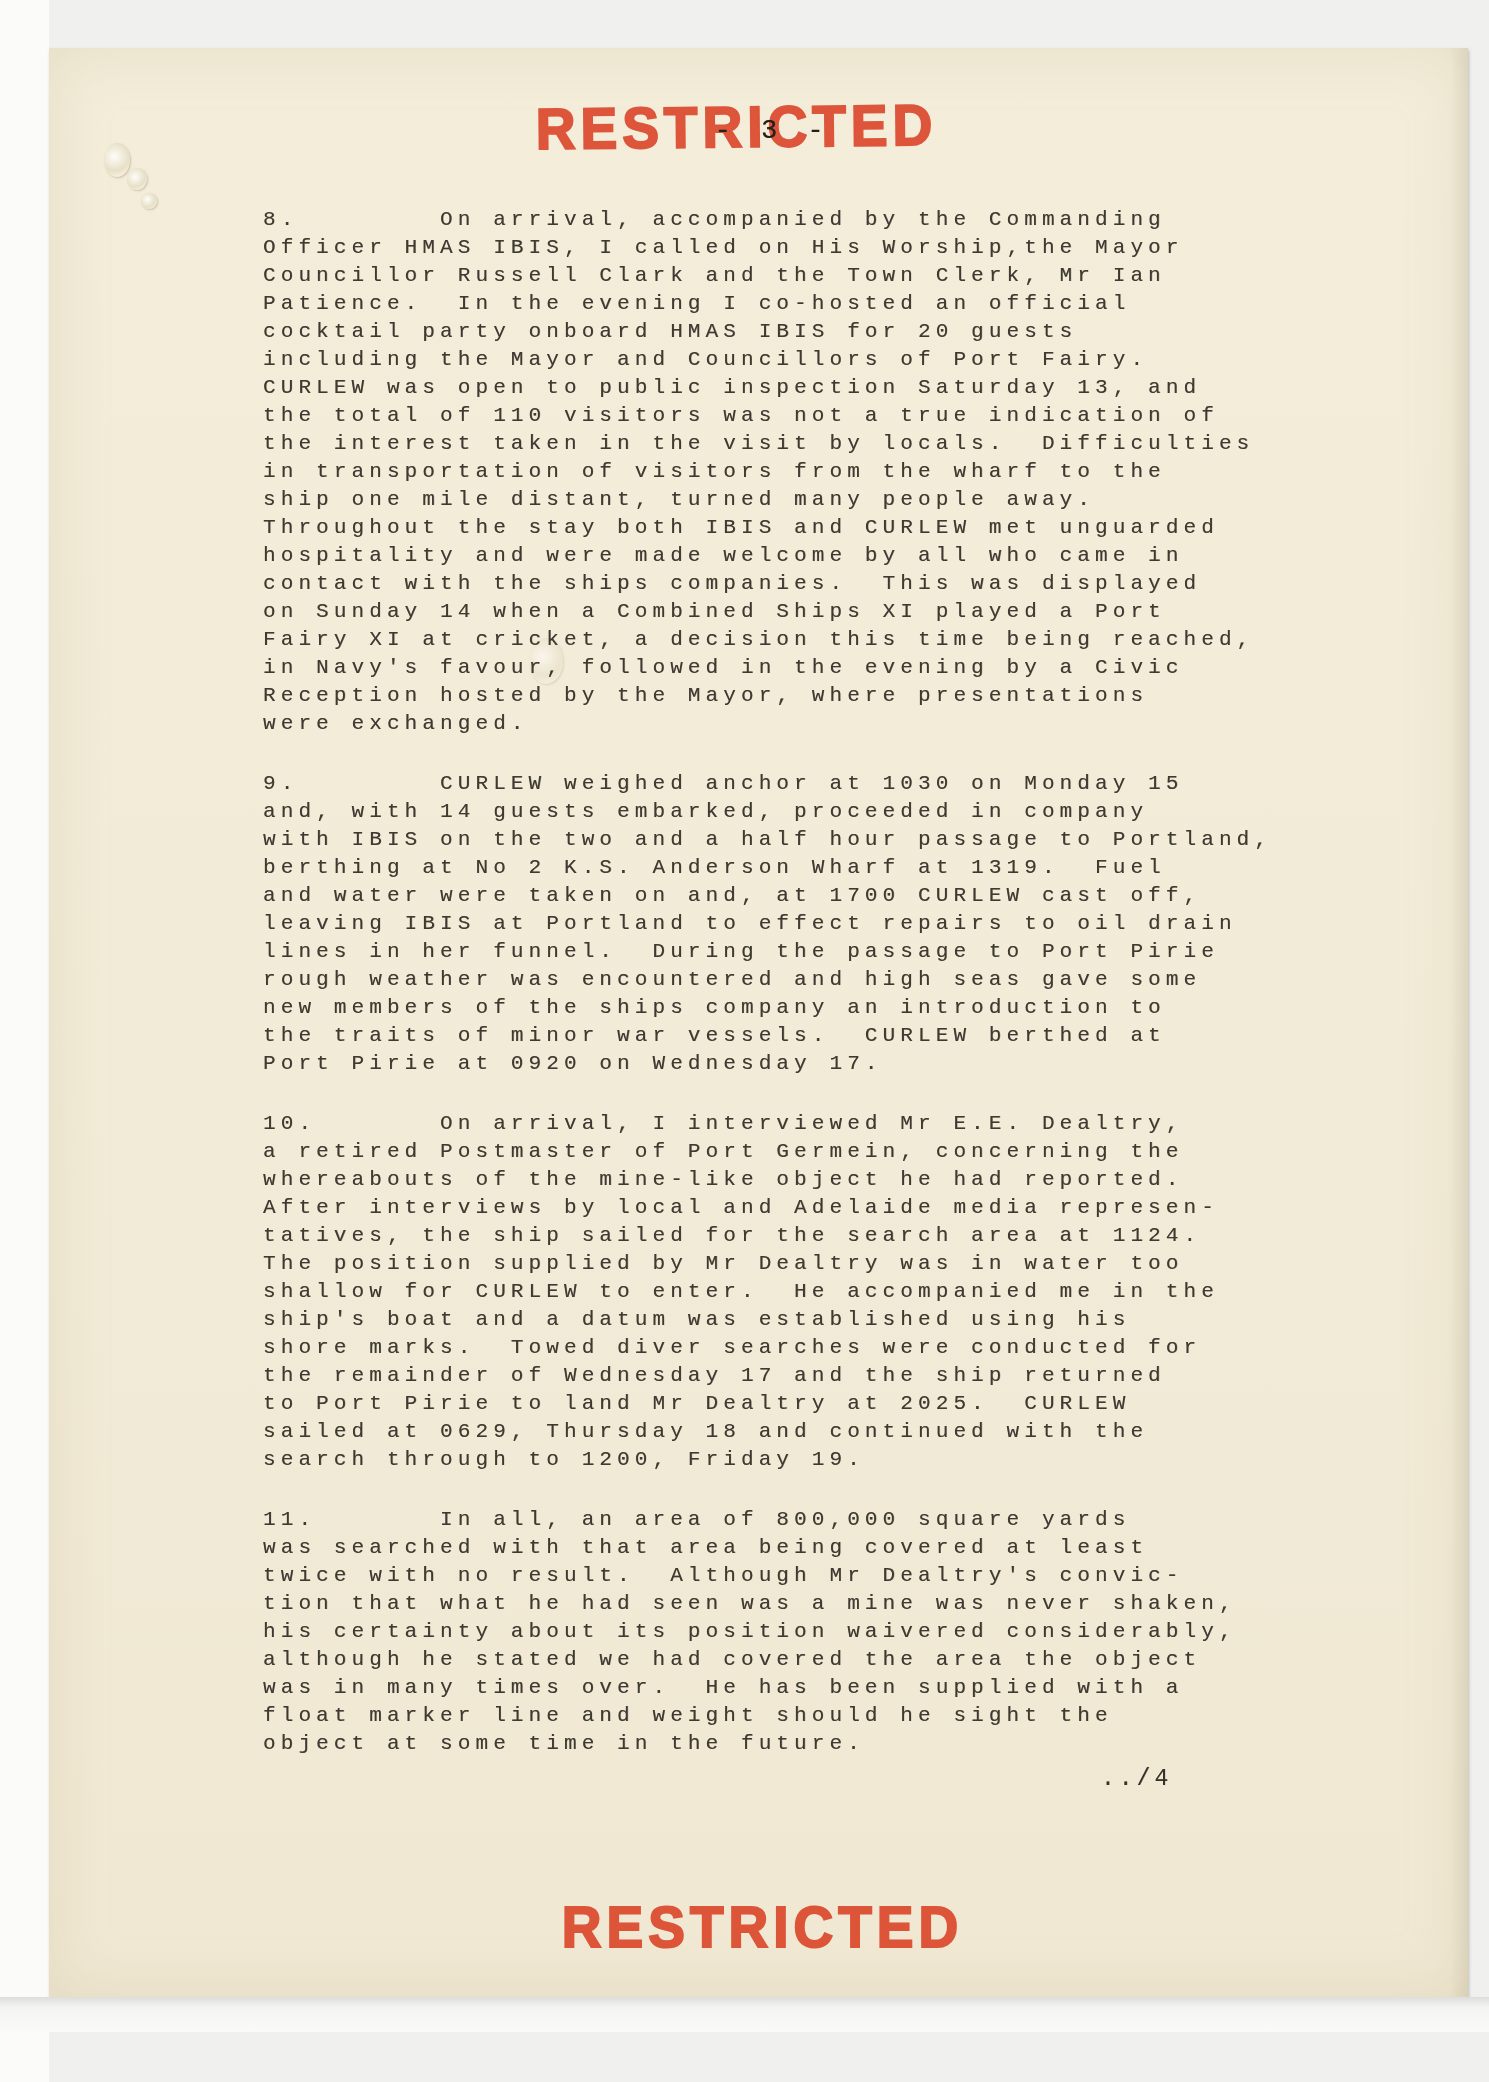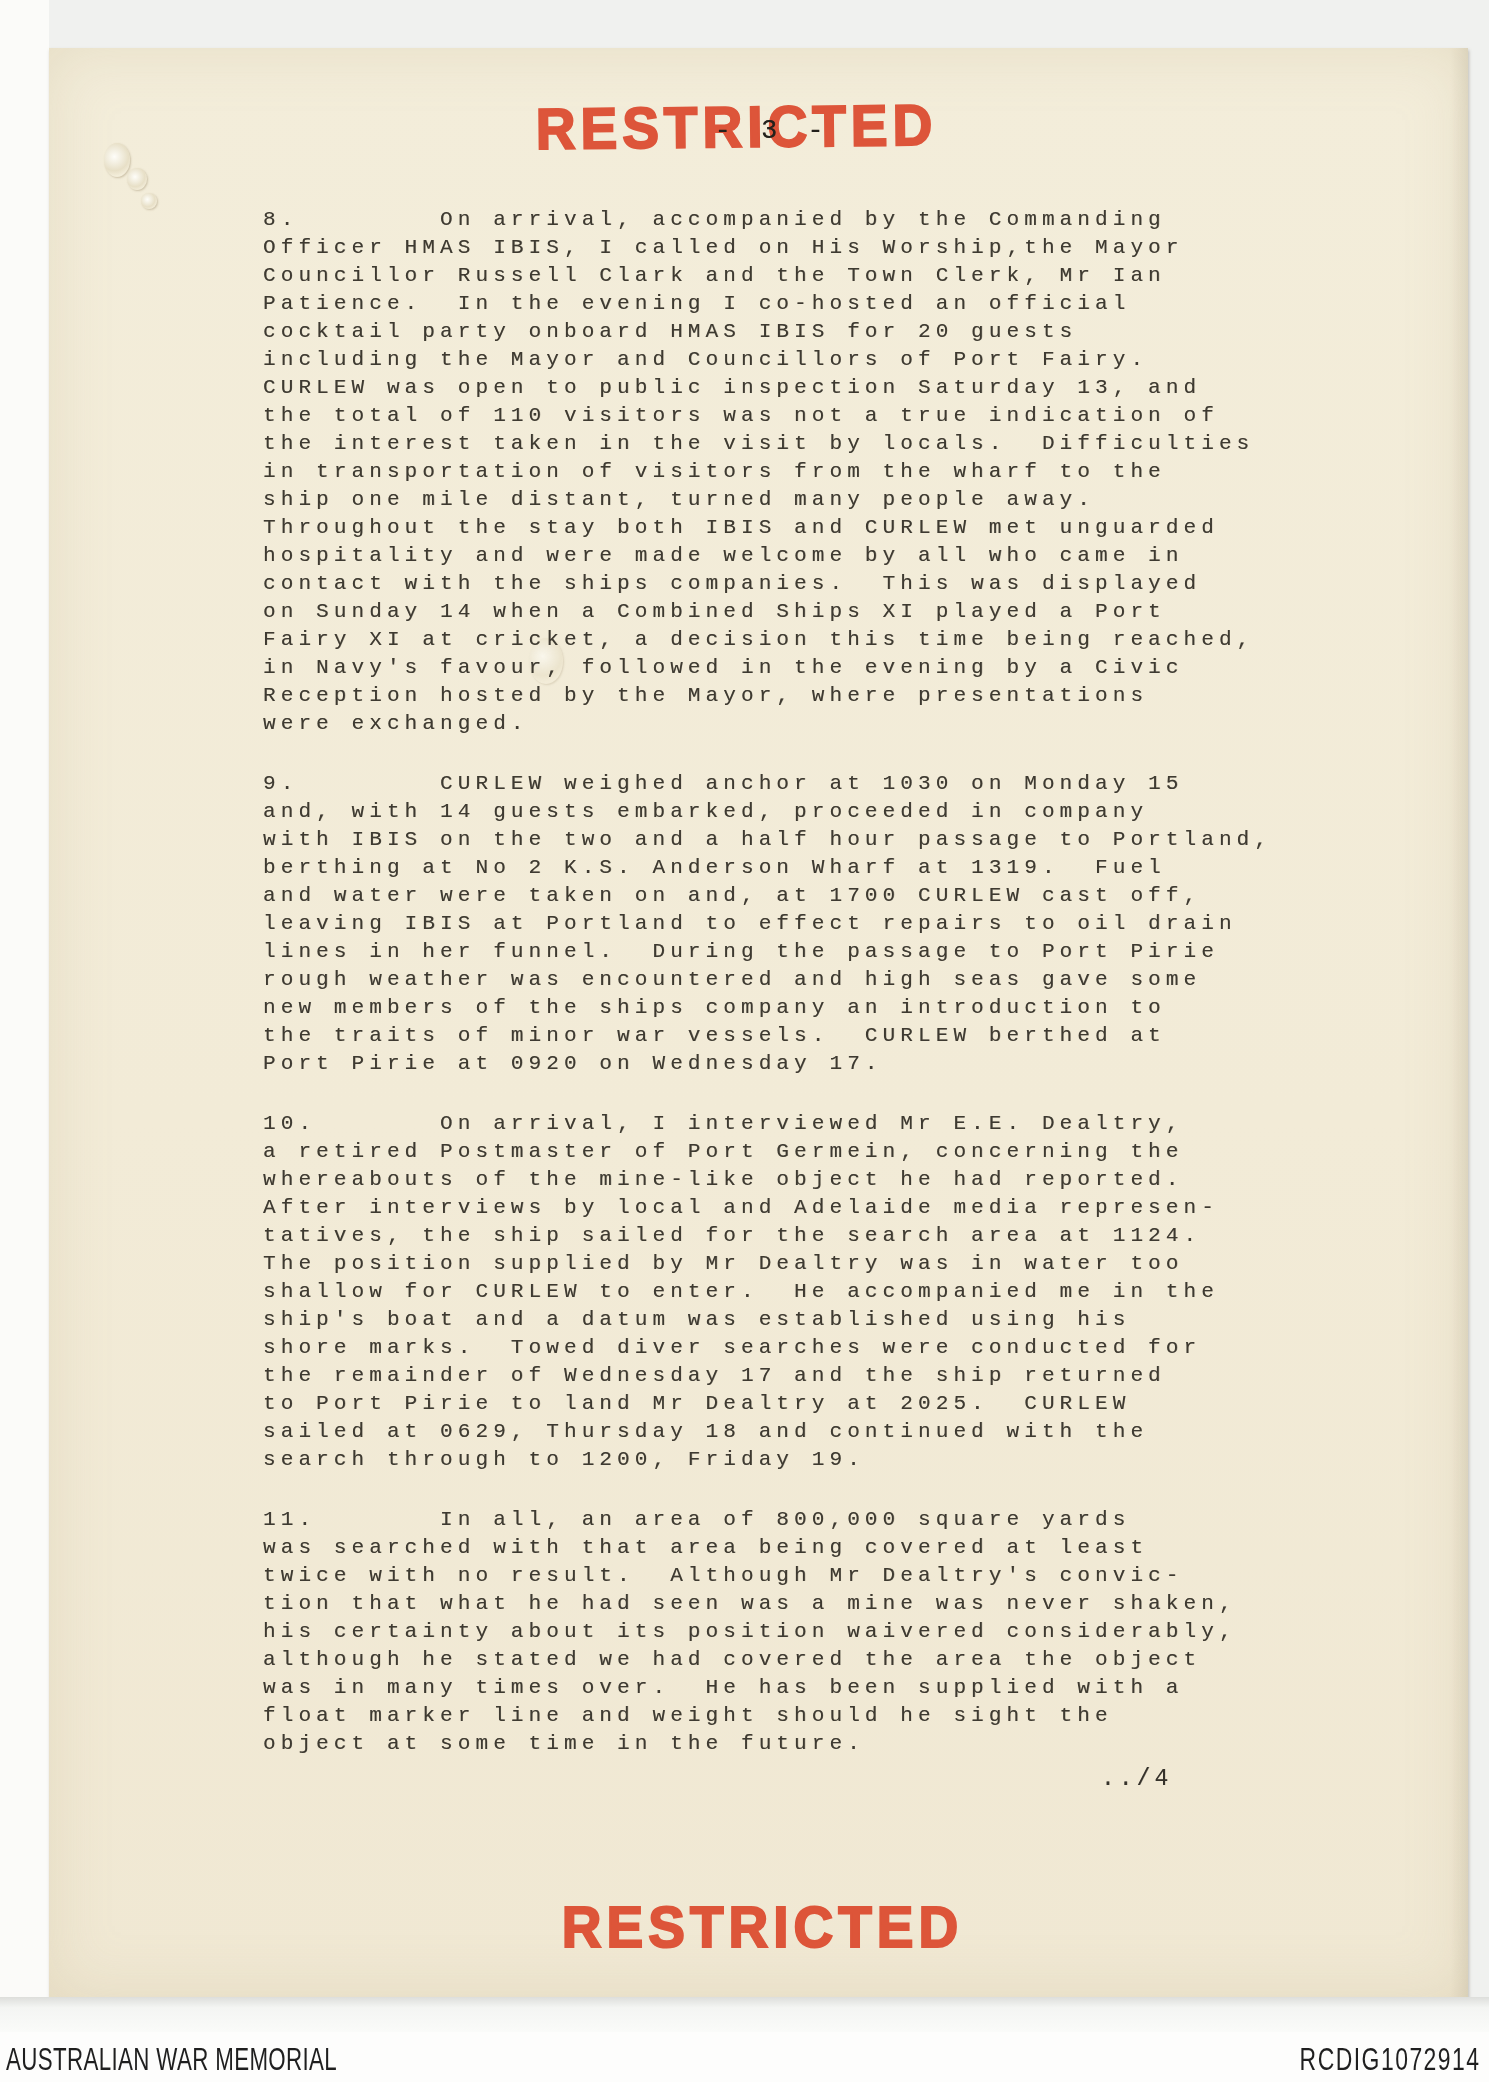--- a/index.html
+++ b/index.html
@@ -209,18 +209,14 @@
 object at some time in the future.</p>
     </div>
 
     <div class="continuation">../4</div>
 
     <div class="stamp stamp-bottom">RESTRICTED</div>
   </div>
 
   <div class="below-paper"></div>
 
-  <div class="footer-bar">
-    <span class="footer-left">AUSTRALIAN WAR MEMORIAL</span>
-    <span class="footer-right">RCDIG1072914</span>
-  </div>
 
 </div>
 
 </body></html>

